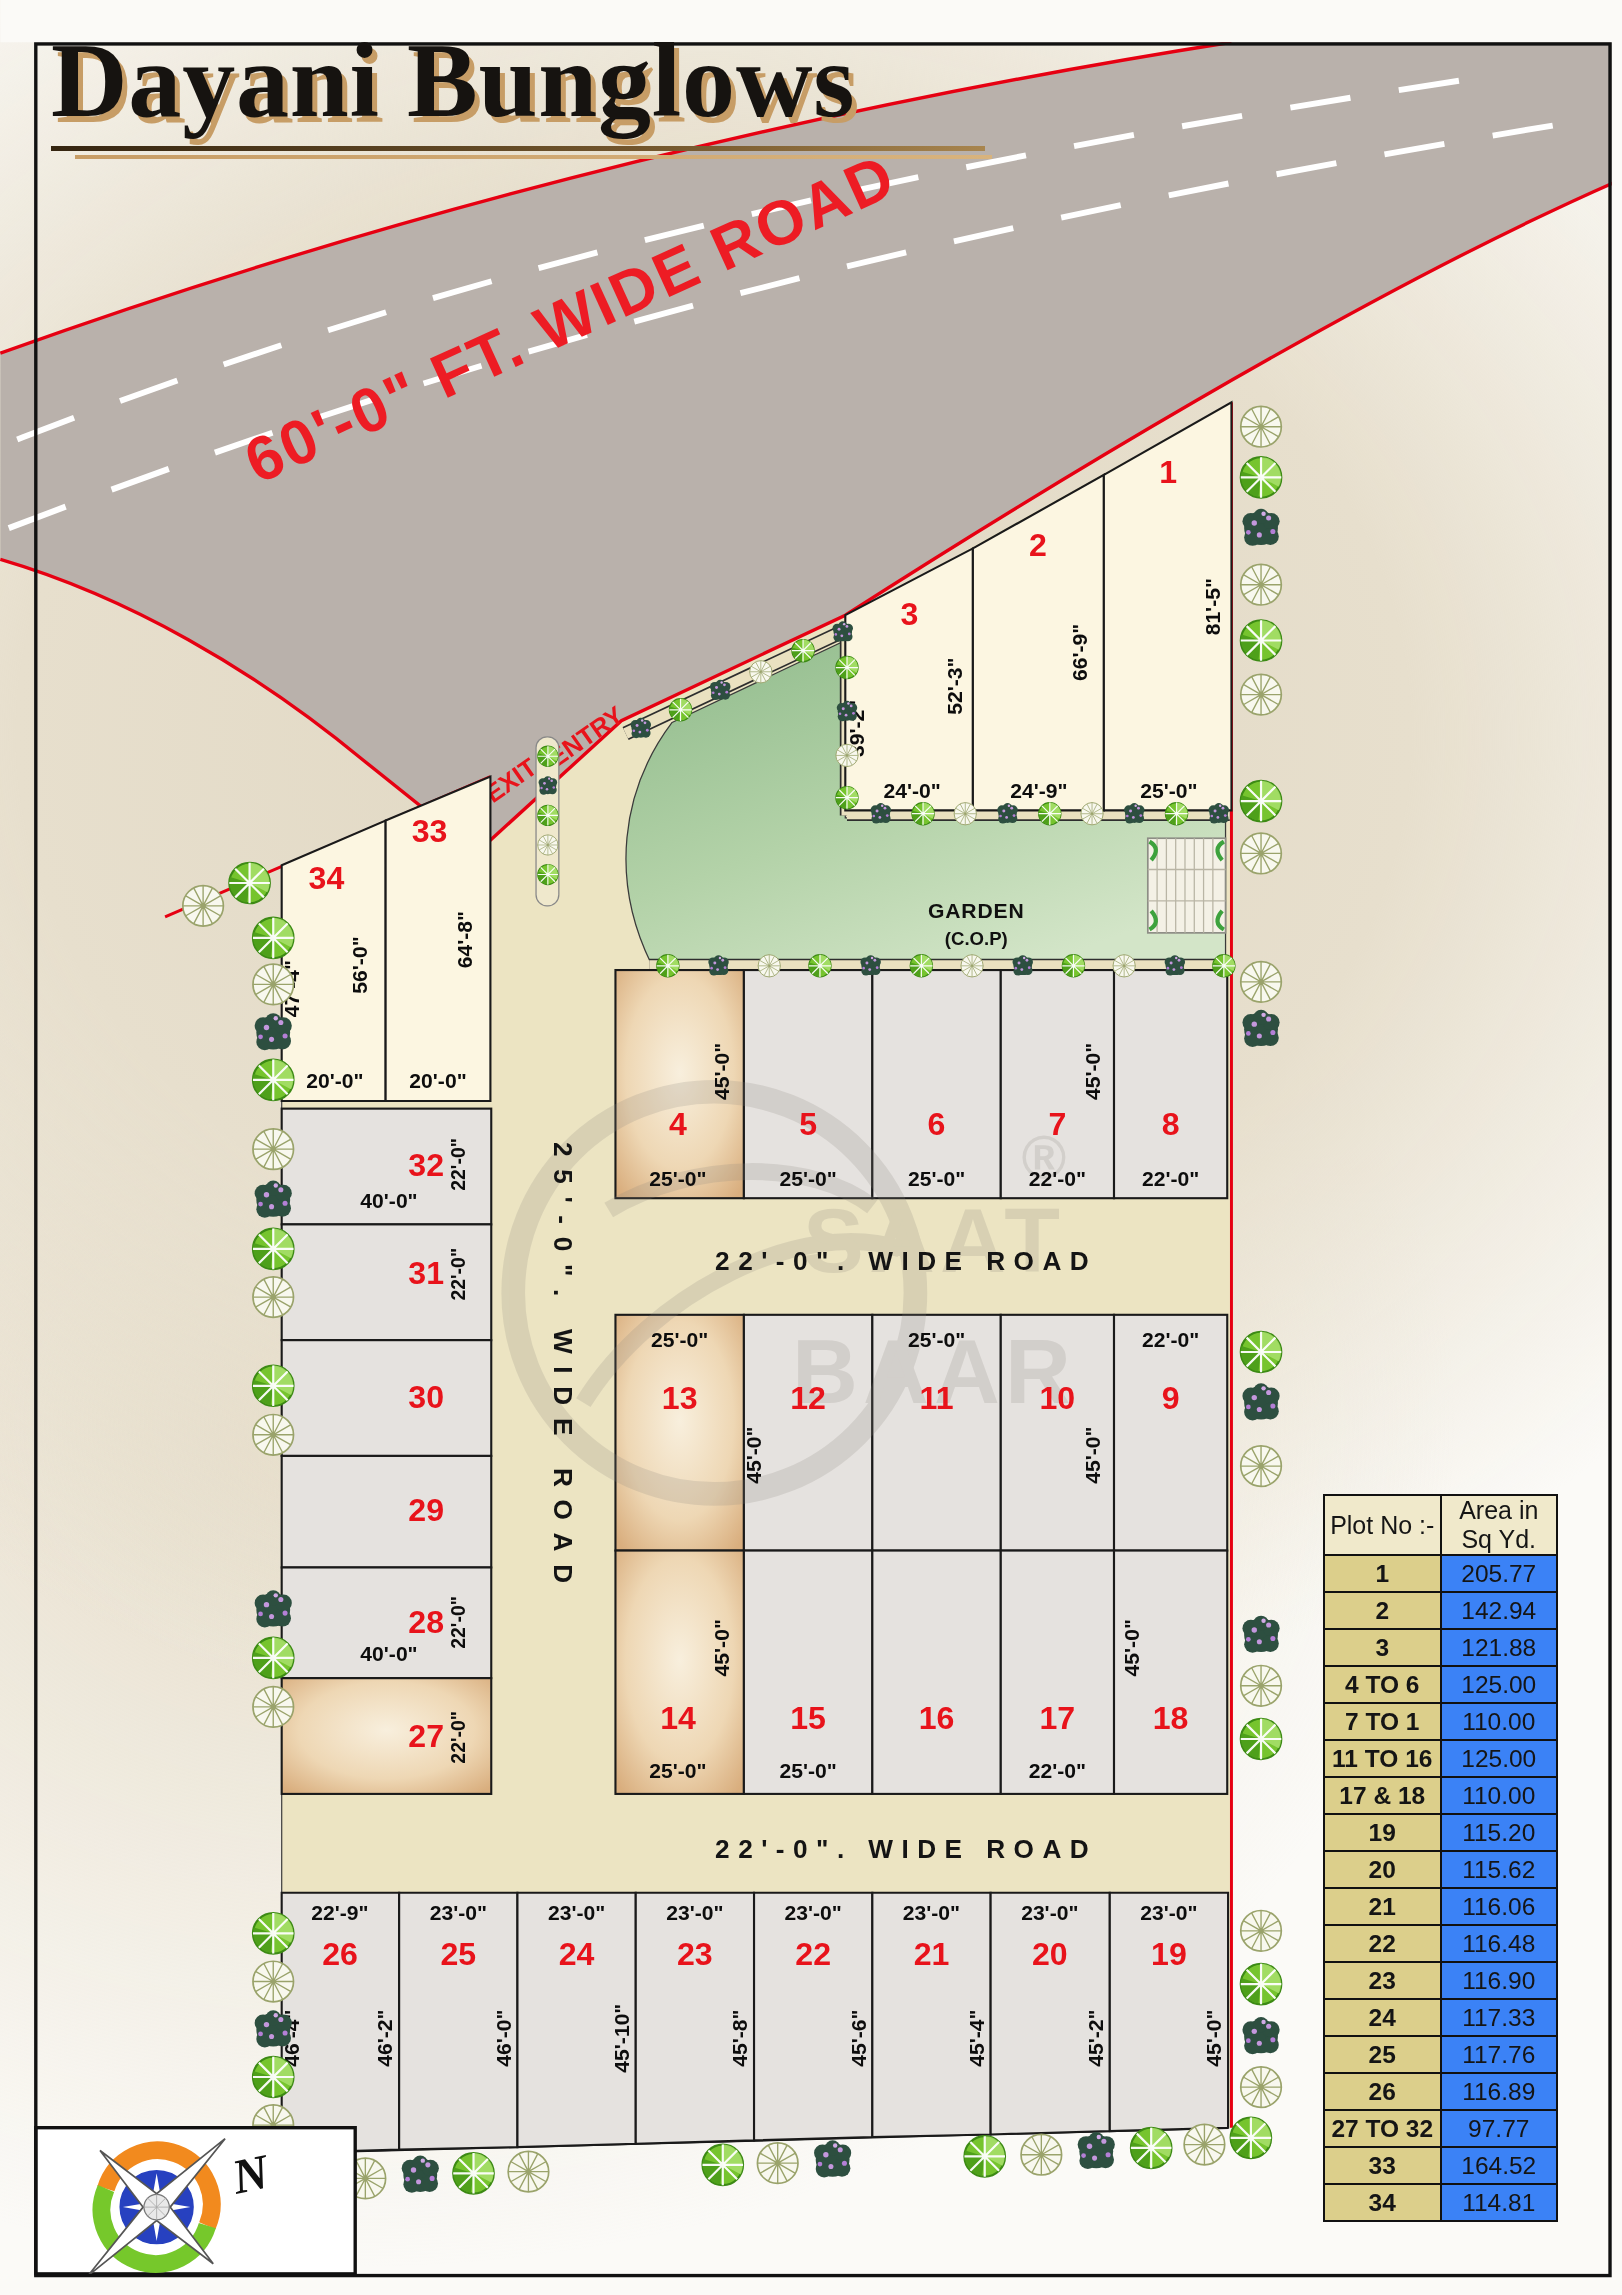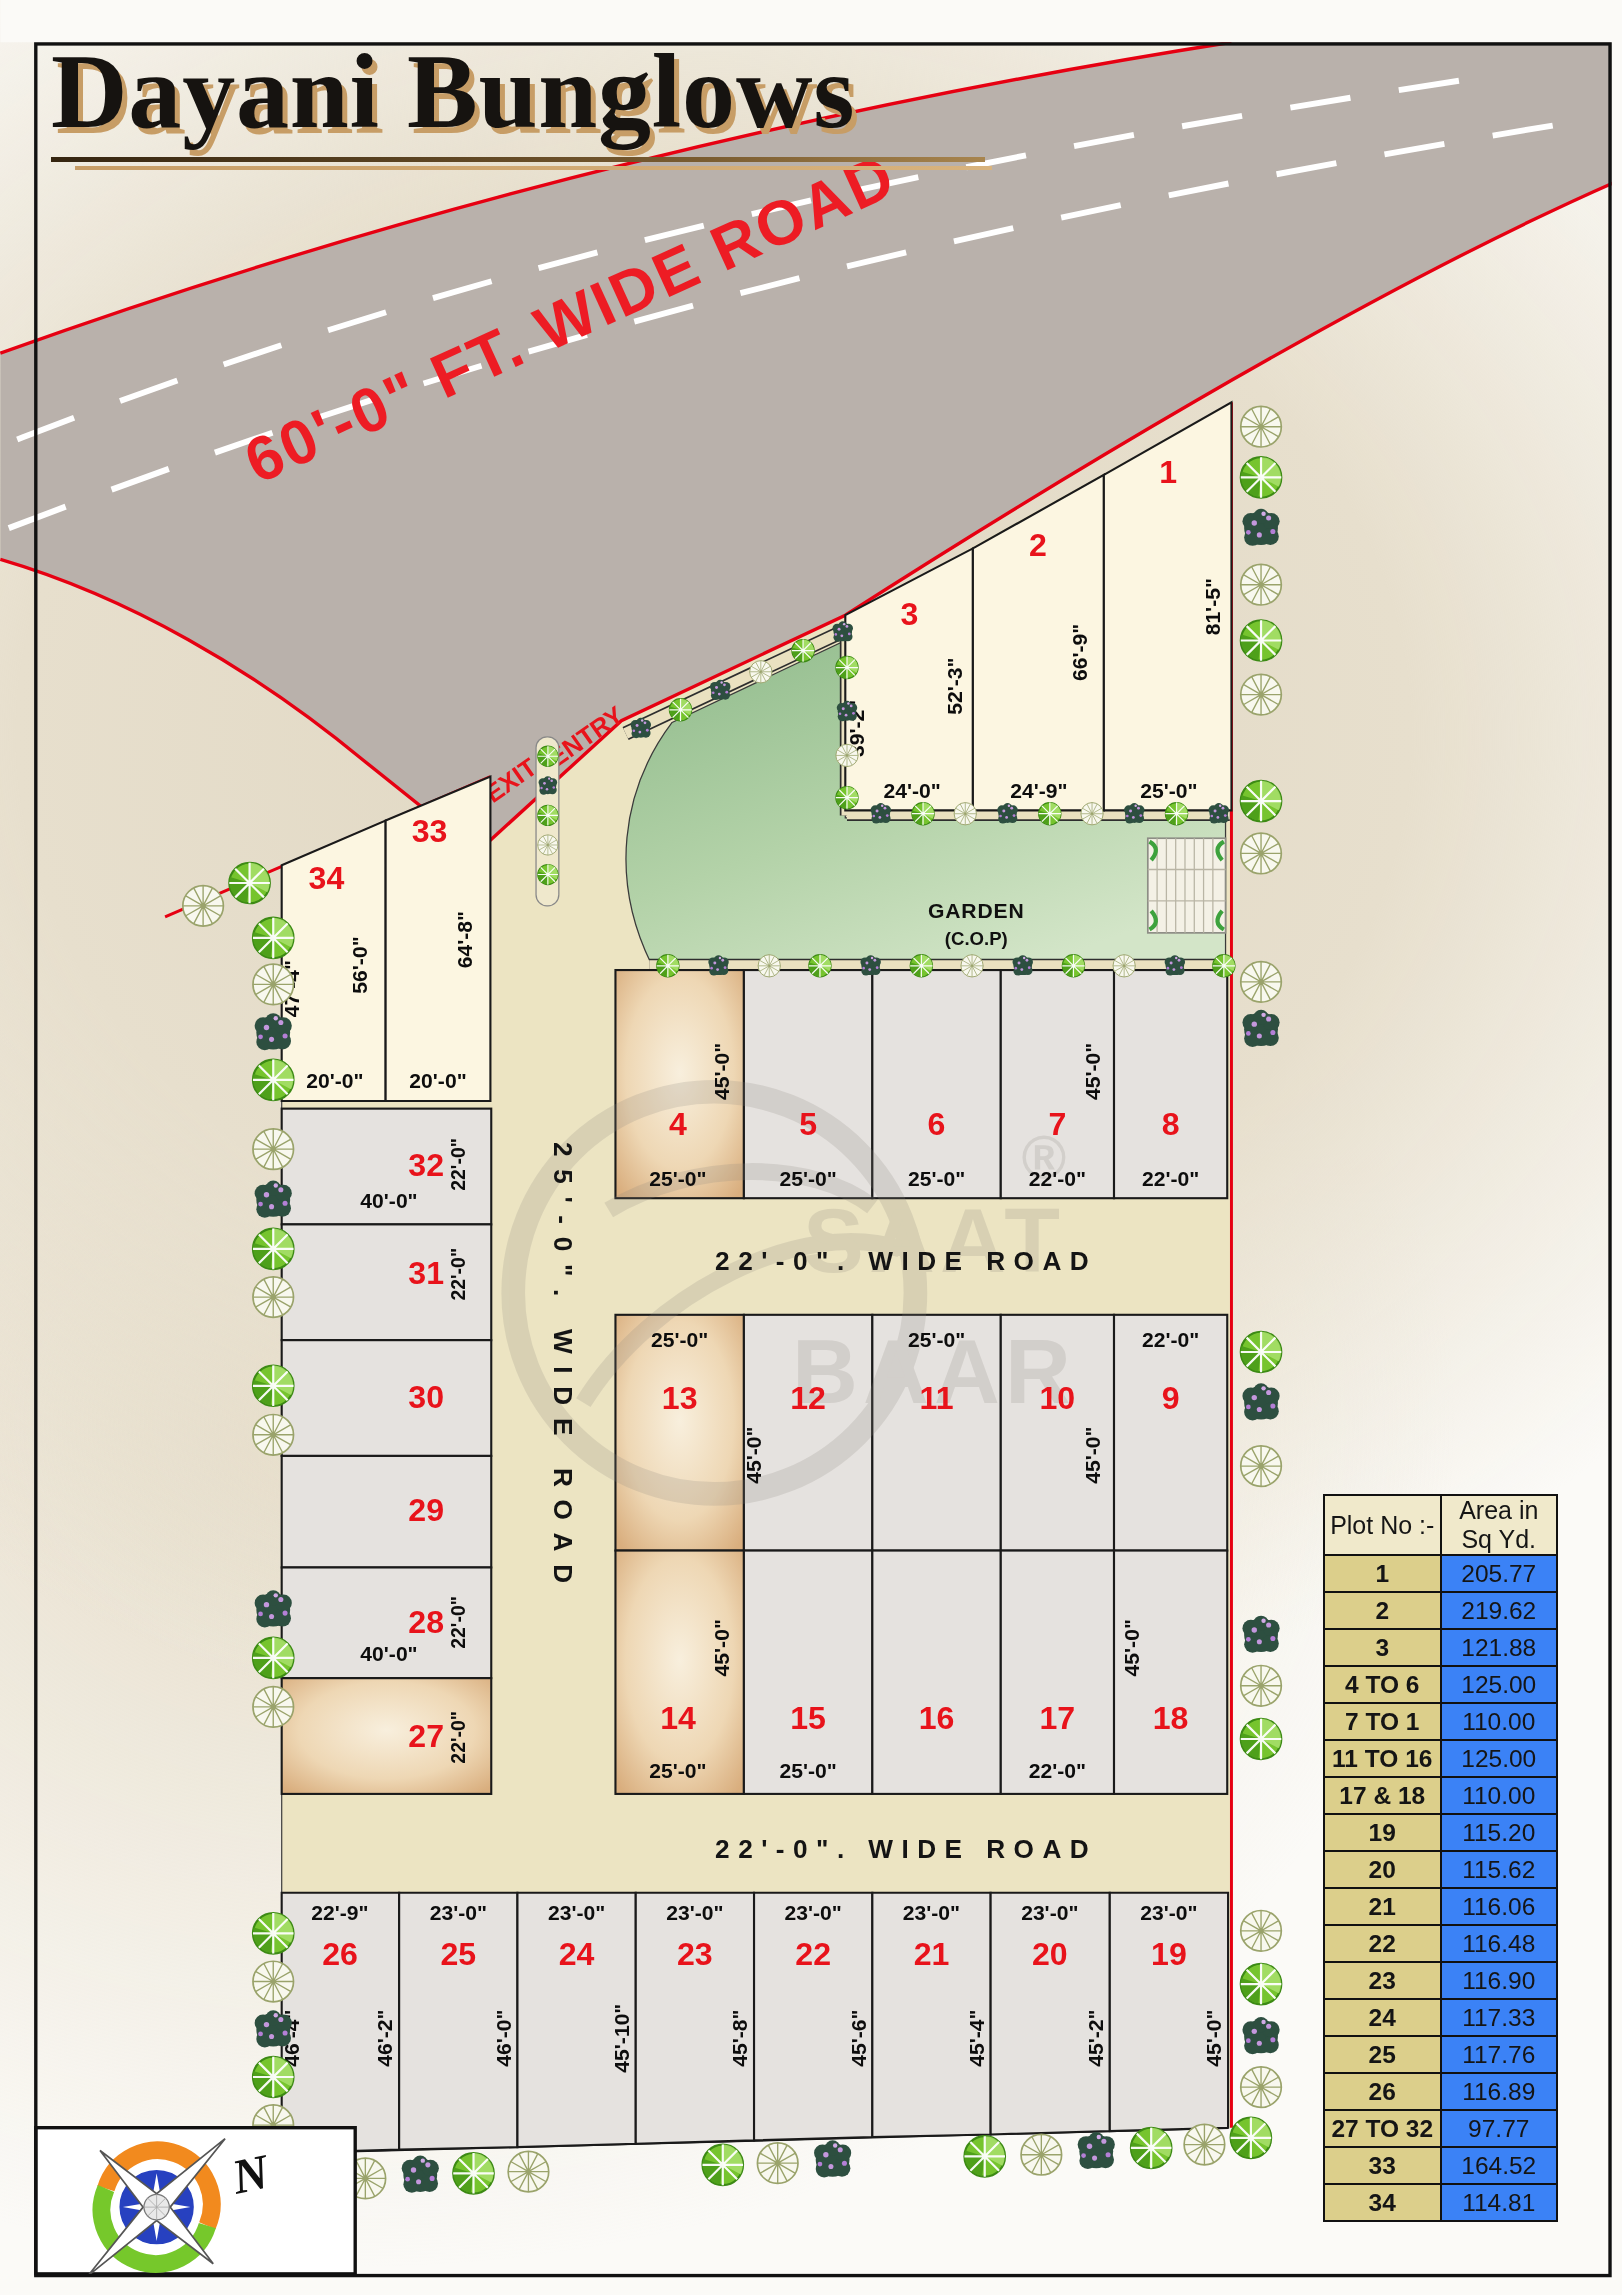--- a/index.html
+++ b/index.html
@@ -19,21 +19,21 @@
   .vroadlbl{font:bold 31px "Liberation Sans",sans-serif;letter-spacing:15px;fill:#141414;text-anchor:middle}
   .glbl{font:bold 25px "Liberation Sans",sans-serif;fill:#101010;text-anchor:middle;letter-spacing:1px}
   .glbl2{font:bold 22px "Liberation Sans",sans-serif;fill:#101010;text-anchor:middle}
   .gate{font:bold 30px "Liberation Sans",sans-serif;fill:#e8131b;text-anchor:middle}
   .mainroad{font:bold 74px "Liberation Sans",sans-serif;fill:#ed1c24;text-anchor:middle;letter-spacing:3px}
   .wm{fill:#8a857d;text-anchor:middle;font-family:"Liberation Sans",sans-serif;font-weight:bold}
   .pc{fill:#fcf6e1;stroke:#1a1a1a;stroke-width:2.5}
   .pg{fill:#e5e2df;stroke:#1a1a1a;stroke-width:2.5}
   .pt{fill:url(#tanGrad);stroke:#1a1a1a;stroke-width:2.5}
 
-  .title-wrap{position:absolute;left:51px;top:34px;width:980px;}
+  .title-wrap{position:absolute;left:51px;top:23px;width:980px;}
   .title{
     font-family:"Liberation Serif",serif;font-weight:bold;font-size:106px;color:#161310;
     letter-spacing:0.8px;line-height:1.1;text-shadow:5px 6px 0 #c79d66;white-space:nowrap;
   }
   .rule1{height:5px;width:934px;margin-top:6.8px;background:linear-gradient(90deg,#352510,#7a5c30 70%,#a8854e);}
   .rule2{height:4.2px;width:917px;margin-left:24px;margin-top:3.4px;background:linear-gradient(90deg,#c79d66,#d8b37d);}
 
   .area-table{position:absolute;left:1323px;top:1494px;width:235px;}
   .area-table table{border-collapse:collapse;width:100%;table-layout:fixed;}
   .area-table th,.area-table td{
@@ -410,21 +410,21 @@
         <th>Area in Sq Yd.</th>
       </tr>
     </thead>
     <tbody>
       <tr>
           <td class="c1">1</td>
           <td class="c2">205.77</td>
         </tr>
       <tr>
           <td class="c1">2</td>
-          <td class="c2">219.62</td>
+          <td class="c2">142.94</td>
         </tr>
       <tr>
           <td class="c1">3</td>
           <td class="c2">121.88</td>
         </tr>
       <tr>
           <td class="c1">4 TO 6</td>
           <td class="c2">125.00</td>
         </tr>
       <tr>

